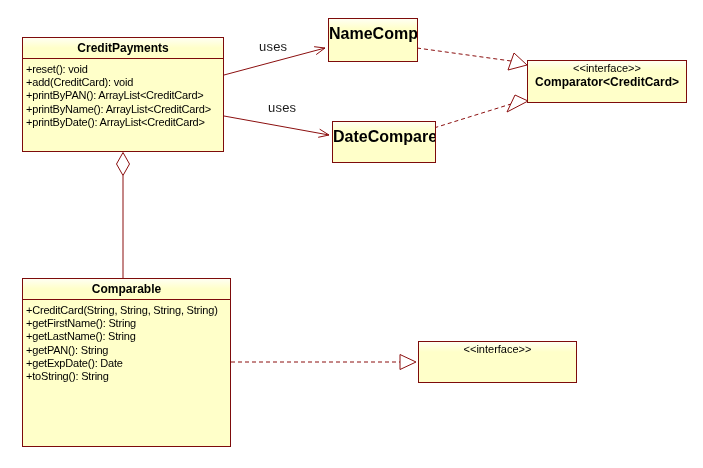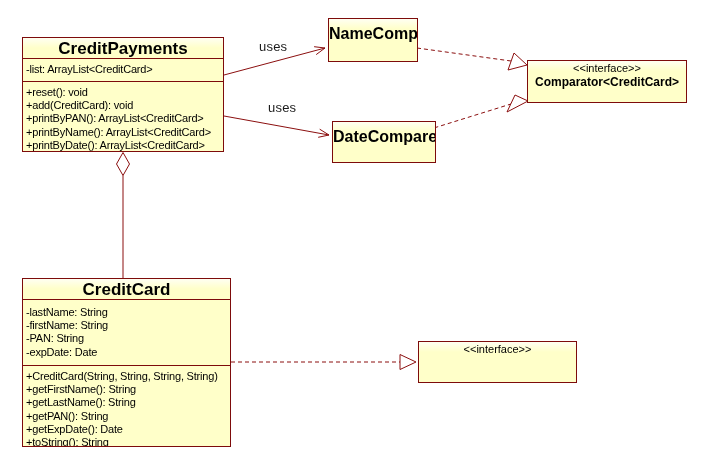--- a/index.html
+++ b/index.html
@@ -15,21 +15,21 @@
   .conn{stroke:var(--line); stroke-width:1; fill:none;}
   .conn-dashed{stroke:var(--line); stroke-width:1; fill:none; stroke-dasharray:4 3;}
   .hollow{fill:#ffffff; stroke:var(--line); stroke-width:1;}
   .uml-box{
     position:absolute; box-sizing:border-box;
     border:1px solid var(--border);
     background:linear-gradient(180deg, var(--fill-hi) 0px, var(--fill) 10px, var(--fill) 100%);
     display:flex; flex-direction:column; overflow:hidden;
   }
   .uml-title{
-    flex:0 0 auto; text-align:center; font-weight:bold; font-size:17px;
+    flex:0 0 auto; text-align:center; font-weight:bold; font-size:12px;
     padding-top:3px; height:17px; line-height:15px;
   }
   .uml-sect{
     border-top:1px solid var(--border);
     font-size:11px; line-height:13.2px; letter-spacing:-0.2px;
     padding:4px 2px 0 3px; white-space:pre-line; box-sizing:border-box;
   }
   .uml-sect.grow{flex:1 1 auto;}
   .stereo{ text-align:center; font-size:11px; padding-top:0; line-height:14px;}
   .iface-name{ text-align:center; font-size:12px; font-weight:bold; line-height:15px;}
@@ -74,21 +74,20 @@
       <polygon class="hollow" points="123,152.5 129.5,164 123,175.5 116.5,164"></polygon>
       <line class="conn" x1="123" y1="175.5" x2="123" y2="278"></line>
     </g>
   </svg>
 
   <div class="edge-label" style="left:259px; top:39px;">uses</div>
   <div class="edge-label" style="left:268px; top:100px;">uses</div>
 
   <div class="uml-box" style="left:22px; top:37px; width:202px; height:115px;">
     <div class="uml-title">CreditPayments</div>
-    <div class="uml-sect" style="flex:0 0 23px;">-list: ArrayList&lt;CreditCard&gt;</div>
     <div class="uml-sect grow">+reset(): void
 +add(CreditCard): void
 +printByPAN(): ArrayList&lt;CreditCard&gt;
 +printByName(): ArrayList&lt;CreditCard&gt;
 +printByDate(): ArrayList&lt;CreditCard&gt;</div>
   </div>
 
   <div class="uml-box" style="left:328px; top:18px; width:90px; height:44px;">
     <div class="simple-title">NameCompare</div>
   </div>
@@ -96,25 +95,21 @@
   <div class="uml-box" style="left:332px; top:121px; width:104px; height:42px;">
     <div class="simple-title">DateCompare</div>
   </div>
 
   <div class="uml-box" style="left:527px; top:60px; width:160px; height:43px;">
     <div class="stereo">&lt;&lt;interface&gt;&gt;</div>
     <div class="iface-name">Comparator&lt;CreditCard&gt;</div>
   </div>
 
   <div class="uml-box" style="left:22px; top:278px; width:209px; height:169px;">
-    <div class="uml-title">CreditCard</div>
-    <div class="uml-sect" style="flex:0 0 66px; padding-top:6px;">-lastName: String
--firstName: String
--PAN: String
--expDate: Date</div>
+    <div class="uml-title">Comparable</div>
     <div class="uml-sect grow">+CreditCard(String, String, String, String)
 +getFirstName(): String
 +getLastName(): String
 +getPAN(): String
 +getExpDate(): Date
 +toString(): String</div>
   </div>
 
   <div class="uml-box" style="left:418px; top:341px; width:159px; height:42px;">
     <div class="stereo">&lt;&lt;interface&gt;&gt;</div>

